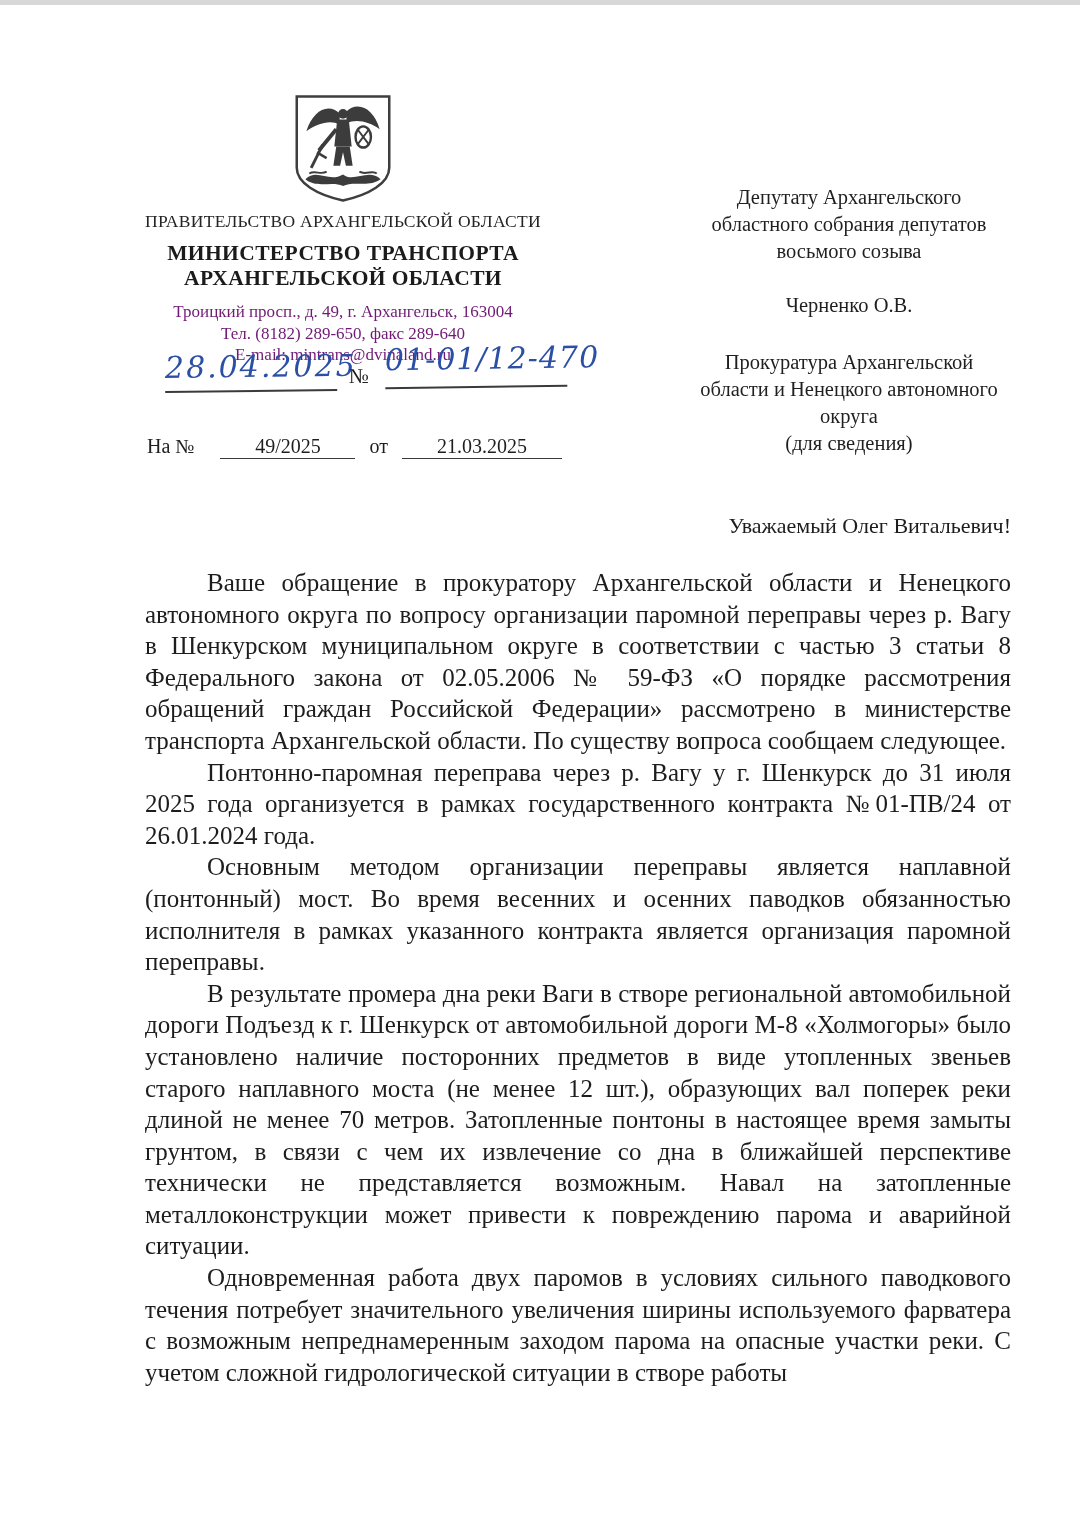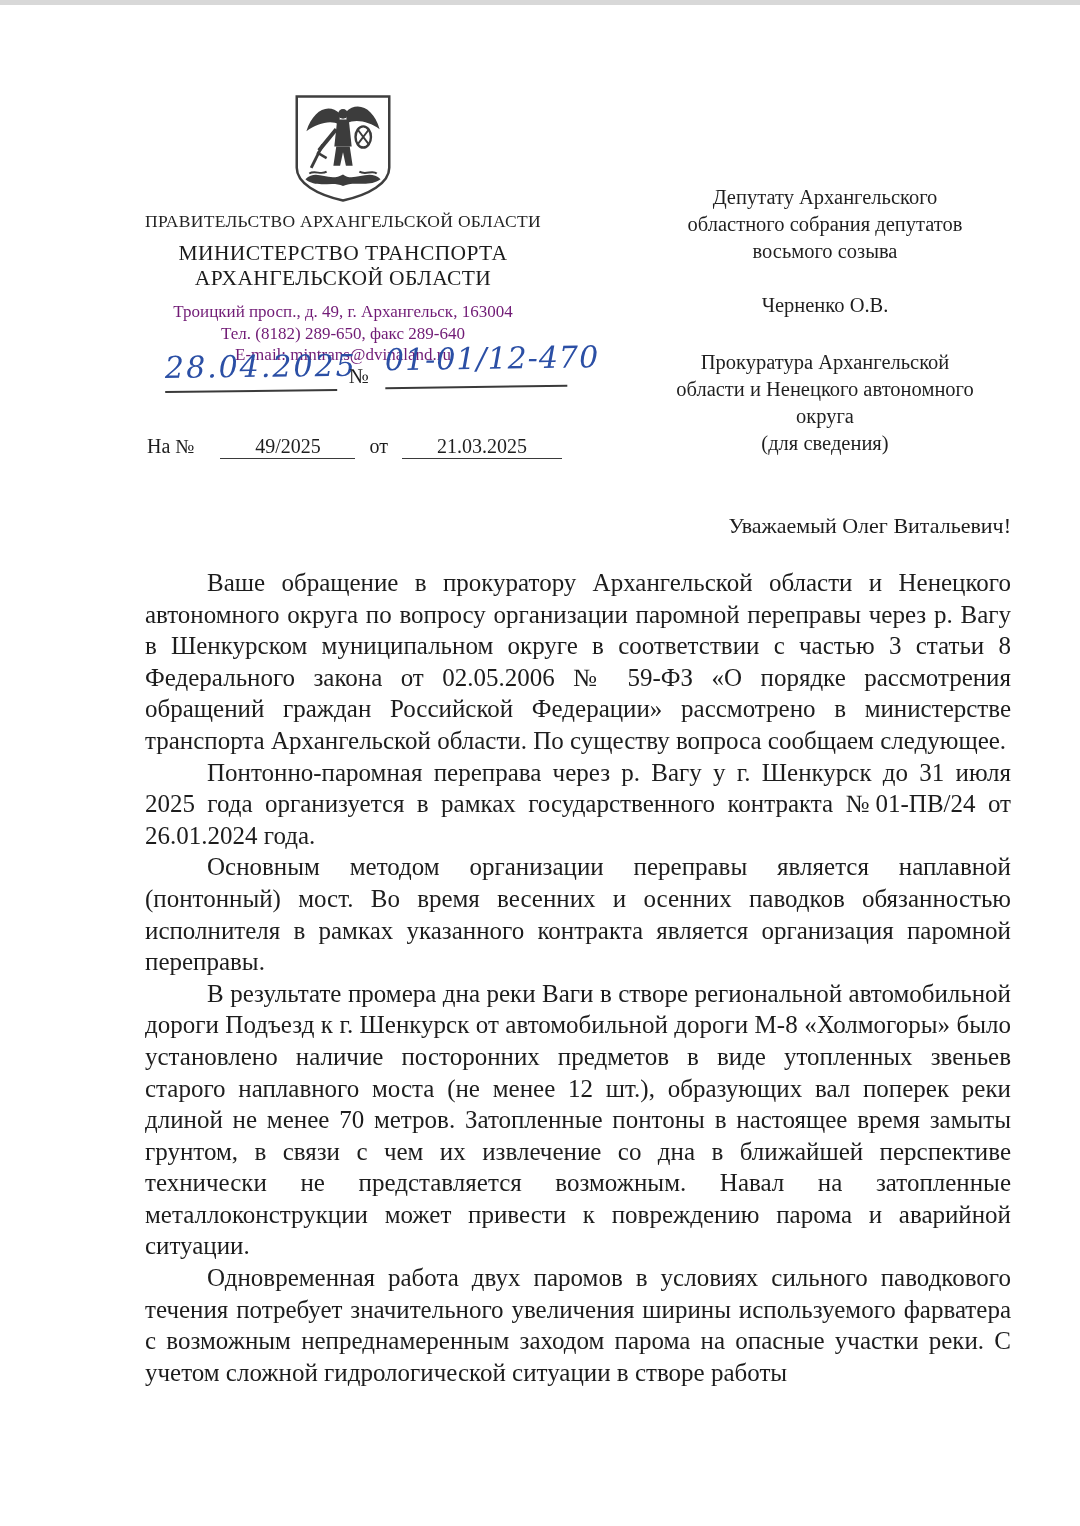--- a/index.html
+++ b/index.html
@@ -29,21 +29,21 @@
   .emblem-wrap { height: 113px; }
   .emblem-wrap svg { display: inline-block; }
   .gov-line {
     margin-top: 6px;
     font-size: 17.5px;
     letter-spacing: 0.3px;
     white-space: nowrap;
     color: #242424;
   }
   .ministry-line {
-    font-weight: normal;
+    font-weight: bold;
     font-size: 21.5px;
     line-height: 25px;
     letter-spacing: 0.4px;
     white-space: nowrap;
     color: #1b1b1b;
   }
   .ministry-block { margin-top: 9px; }
   .contact-block { margin-top: 10px; }
   .contact-line {
     font-size: 17px;
@@ -103,21 +103,21 @@
     border-bottom: 1.5px solid #3a3a3a;
     padding-bottom: 0;
   }
   .blank-number { width: 135px; margin-left: 26px; }
   .blank-date   { width: 160px; margin-left: 14px; }
   .reply-from { margin-left: 14px; }
 
   
   .addressee {
     position: absolute;
-    top: 184px; left: 640px;
+    top: 184px; left: 664px;
     width: 370px;
     text-align: center;
     font-size: 20.5px;
     line-height: 27px;
     color: #1f1f1f;
   }
   .addressee-name { margin-top: 27px; }
   .addressee-copy { margin-top: 30px; }
 
   

